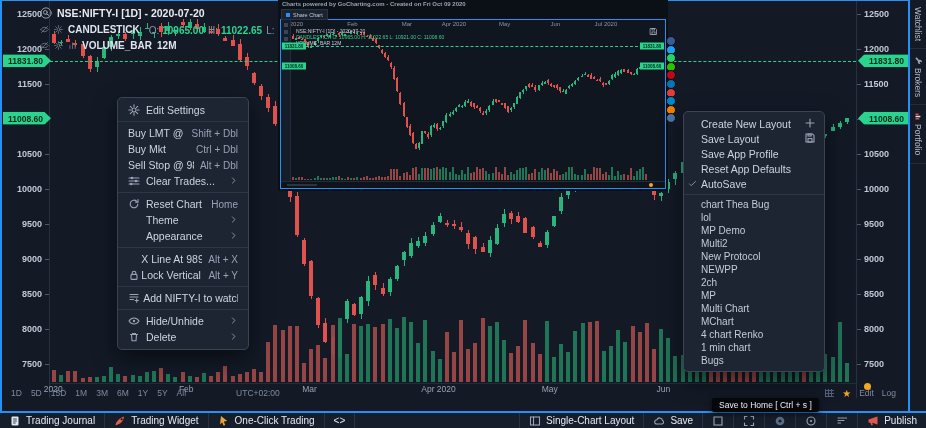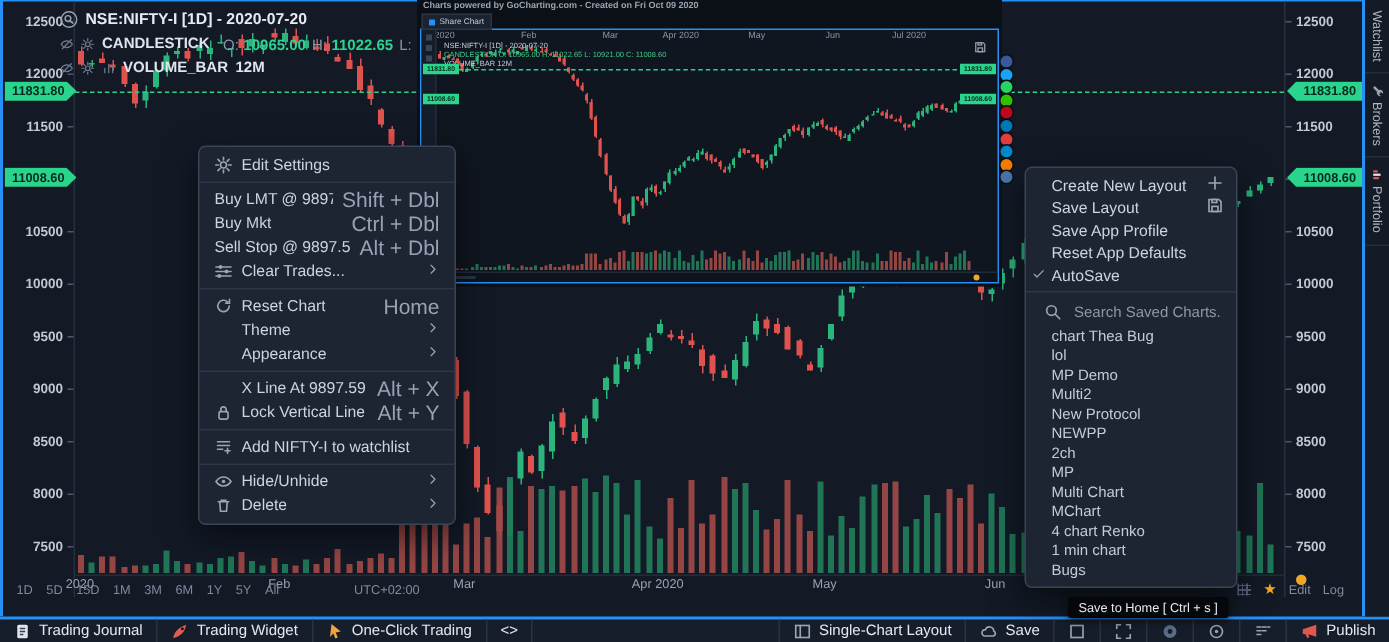--- a/index.html
+++ b/index.html
@@ -32,25 +32,25 @@
   .legend .v{font-size:10px;color:#2bd48f;font-weight:700;}
   .legend .white{color:#dfe4ee;font-weight:700;font-size:10px;}
   
   .ic{display:inline-flex;width:12px;height:12px;color:#9aa4b6;flex:0 0 auto;}
   .ic svg{width:100%;height:100%;}
   .ic.small{width:9px;height:9px;}
   .ic.dim{color:#6f7a8e;}
   
   .panel{position:absolute;background:#1d2432;border:1px solid #3b4456;border-radius:5px;
          box-shadow:0 8px 22px rgba(0,0,0,.55);z-index:30;padding:4px 0;box-sizing:border-box;}
-  #ctx-menu{left:132px;top:97px;width:172px;}
+  #ctx-menu{left:117px;top:97px;width:132px;}
   .mi{display:flex;align-items:center;height:16px;padding:0 10px;font-size:10.5px;color:#ccd4e1;cursor:default;}
   .mi .slot{width:18px;display:inline-flex;}
   .mi .lbl{white-space:nowrap;overflow:hidden;}
-  .mi .sc{margin-left:auto;font-size:14px;color:#98a2b5;padding-left:6px;white-space:nowrap;}
+  .mi .sc{margin-left:auto;font-size:10px;color:#98a2b5;padding-left:6px;white-space:nowrap;}
   .mi .sub{margin-left:auto;color:#a9b3c5;}
   .divider{height:1px;background:#2e3748;margin:3px 0;}
   #layout-menu{left:683px;top:111px;width:142px;}
   #layout-menu .mi{padding:0 8px 0 17px;height:15px;font-size:10.5px;position:relative;}
   #layout-menu .mi .right{margin-left:auto;}
   #layout-menu .check{position:absolute;left:4px;top:2px;}
   .search-row{display:flex;align-items:center;gap:8px;padding:4px 8px 4px 12px;font-size:10px;color:#8d97a9;}
   .saved-item{height:13px;display:flex;align-items:center;padding:0 8px 0 17px;font-size:10px;color:#c3cbd9;}
   
   #preview{position:absolute;left:278px;top:0;width:390px;height:191px;background:#0b0f16;z-index:20;}
@@ -770,29 +770,20 @@
       </div>
       <div class="mi">
         <span class="check"><span class="ic small">
             <svg viewBox="0 0 12 12">
               <path stroke="currentColor" stroke-width="1.1" fill="none" stroke-linecap="round" d="M2 6.5l2.4 2.4L10 3.2"></path>
             </svg>
           </span></span>
         <span class="lbl">AutoSave</span>
       </div>
       <div class="divider"></div>
-      <div class="search-row">
-        <span class="ic ">
-          <svg viewBox="0 0 12 12">
-            <circle cx="5" cy="5" r="3.2" stroke="currentColor" stroke-width="1.1" fill="none" stroke-linecap="round"></circle>
-            <path stroke="currentColor" stroke-width="1.1" fill="none" stroke-linecap="round" d="M7.5 7.5l3 3"></path>
-          </svg>
-        </span>
-        <span>Search Saved Charts.</span>
-      </div>
       <div class="saved-item">chart Thea Bug</div>
       <div class="saved-item">lol</div>
       <div class="saved-item">MP Demo</div>
       <div class="saved-item">Multi2</div>
       <div class="saved-item">New Protocol</div>
       <div class="saved-item">NEWPP</div>
       <div class="saved-item">2ch</div>
       <div class="saved-item">MP</div>
       <div class="saved-item">Multi Chart</div>
       <div class="saved-item">MChart</div>

